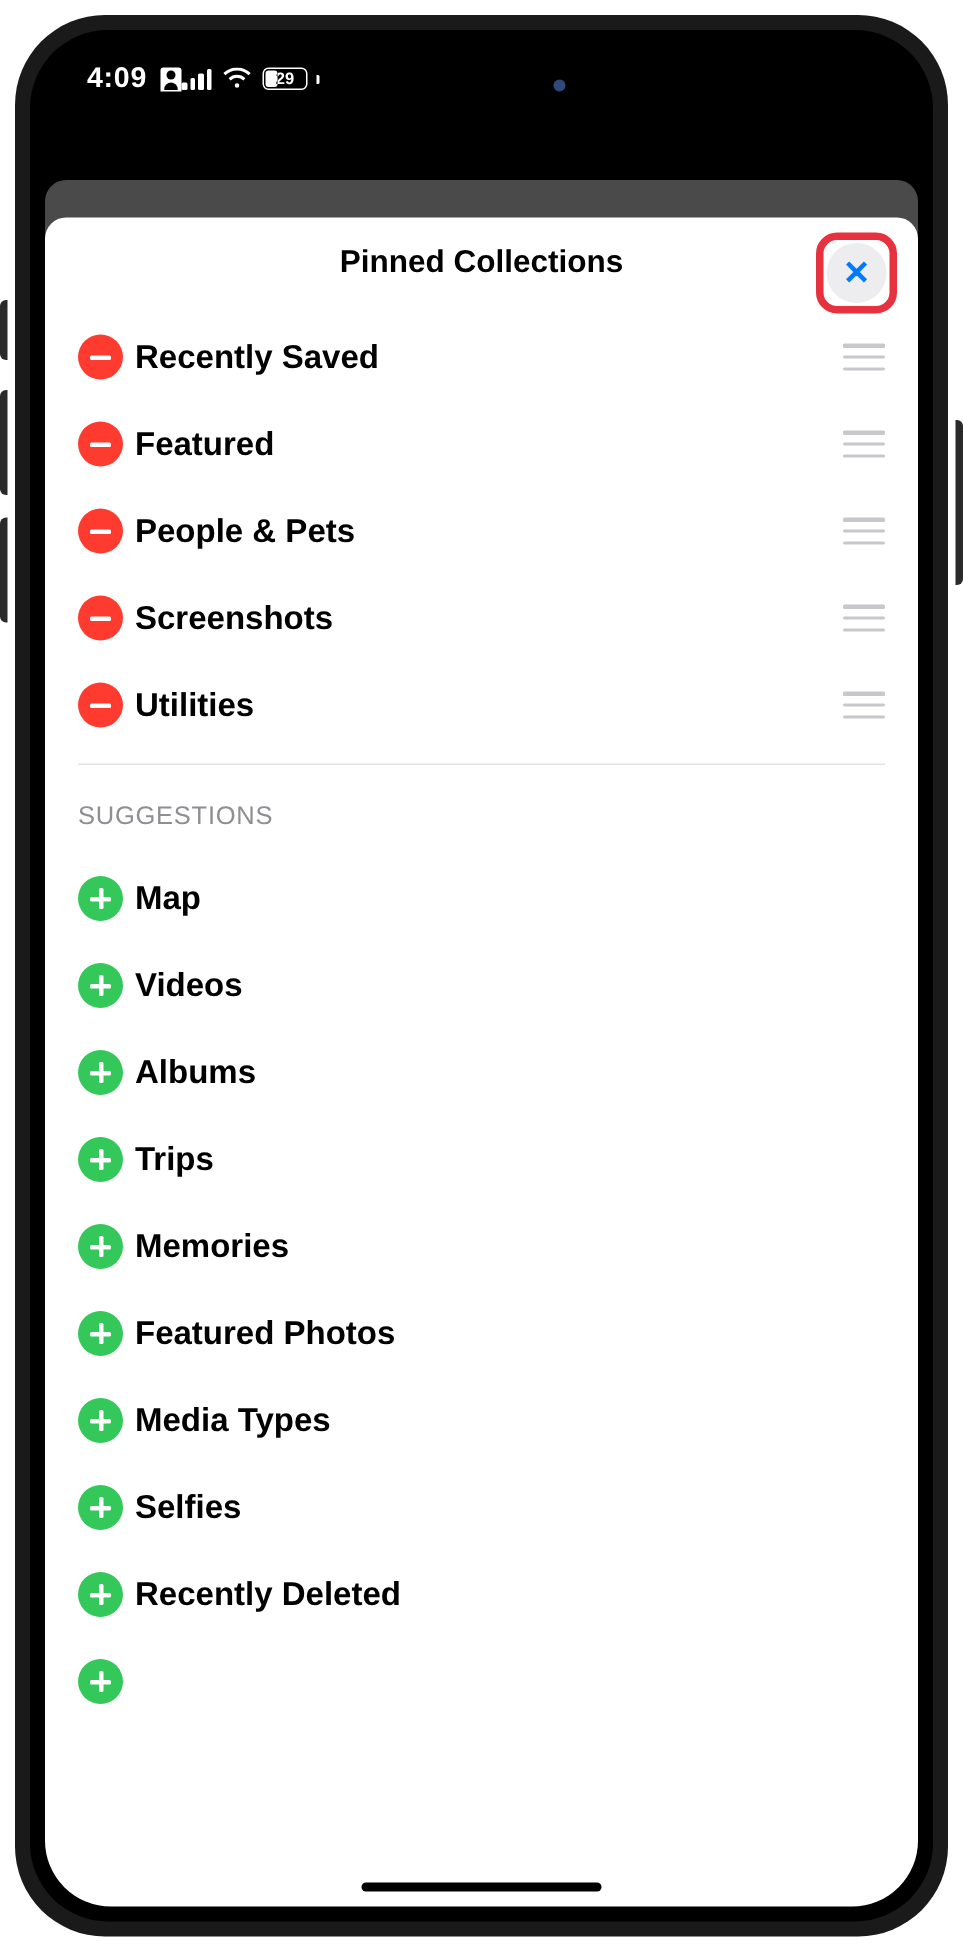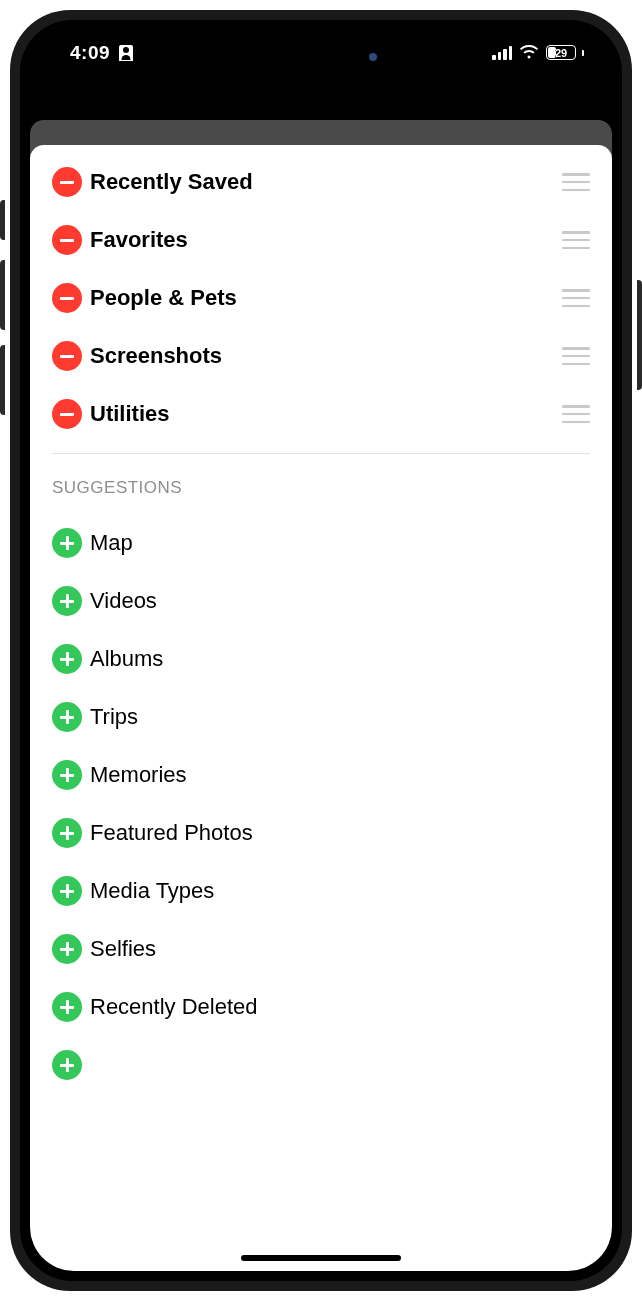--- a/index.html
+++ b/index.html
@@ -1,21 +1,21 @@
 <!DOCTYPE html>
 <html><head>
   <meta charset="utf-8">
   <style>
     * { margin: 0; padding: 0; box-sizing: border-box; font-family: -apple-system, BlinkMacSystemFont, "SF Pro Text", "Helvetica Neue", sans-serif; }
     body { background: #fff; width: 642px; height: 1301px; position: relative; overflow: hidden; }
     .phone-frame { position: absolute; top: 10px; left: 10px; right: 10px; bottom: 10px; background: #1a1a1a; border-radius: 60px; padding: 10px; }
     .phone-inner { background: #000; border-radius: 52px; height: 100%; position: relative; overflow: hidden; }
     .dynamic-island { position: absolute; top: 18px; left: 50%; transform: translateX(-50%); width: 140px; height: 38px; background: #000; border-radius: 22px; z-index: 100; display:flex; align-items:center; justify-content:flex-end; padding-right:14px; }
     .island-dot { width:8px; height:8px; border-radius:50%; background:#2d4a7a; }
-    .status-bar { position: absolute; top: 0; left: 12px; right: 0; height: 65px; display: flex; justify-content: space-between; align-items: center; padding: 0 38px; color: #fff; z-index: 50; }
+    .status-bar { position: absolute; top: 0; left: 0; right: 0; height: 65px; display: flex; align-items: center; padding: 0 38px; color: #fff; z-index: 50; }
     .status-left { display: flex; align-items: center; gap: 6px; font-size: 19px; font-weight: 600; letter-spacing: 0.5px; }
     .status-right { display: flex; align-items: center; gap: 7px; }
     .signal-bars { display: flex; gap: 2px; align-items: flex-end; height: 14px; }
     .bar { width: 3.5px; background: #fff; border-radius: 1px; }
     .bar:nth-child(1){height:5px;} .bar:nth-child(2){height:8px;} .bar:nth-child(3){height:11px;} .bar:nth-child(4){height:14px;}
     .wifi { width:20px; height:15px; position:relative; }
     .wifi svg { width:100%; height:100%; }
     .battery { display:flex; align-items:center; gap:6px; }
     .battery-body { width:30px; height:15px; border:1.5px solid #fff; border-radius:4px; position:relative; display:flex; align-items:center; justify-content:center; font-size:10px; font-weight:700; color:#000; overflow:hidden; }
     .battery-fill { position:absolute; left:1px; top:1px; bottom:1px; width:30%; background:#fff; border-radius:2px; }
@@ -39,21 +39,21 @@
     .minus-bar { width:14px; height:3px; background:#fff; border-radius:1px; }
     .plus-h { width:14px; height:3px; background:#fff; border-radius:1px; position:absolute; }
     .plus-v { width:3px; height:14px; background:#fff; border-radius:1px; position:absolute; }
     .action-btn.add { position:relative; }
     .row-label { font-size:22px; font-weight:700; color:#000; margin-left:8px; flex:1; }
     .drag { width:28px; height:18px; display:flex; flex-direction:column; justify-content:space-between; }
     .drag-line { height:2.5px; background:#c7c7cc; border-radius:1px; }
 
     .section-divider { height:1px; background:#e3e3e6; margin:10px 22px 0 22px; }
     .section-header { font-size:17px; font-weight:500; color:#8e8e93; letter-spacing:0.5px; padding:24px 22px 8px; }
-    .suggestions .row-label { font-weight:400; }
+    .suggestions .row-label { font-weight:700; }
 
     .home-indicator { position:absolute; bottom:10px; left:50%; transform:translateX(-50%); width:160px; height:6px; background:#000; border-radius:4px; z-index:200; }
 
     .side-btn-left1 { position:absolute; left:0; top:200px; width:5px; height:40px; background:#2a2a2a; border-radius:4px 0 0 4px; }
     .side-btn-left2 { position:absolute; left:0; top:260px; width:5px; height:70px; background:#2a2a2a; border-radius:4px 0 0 4px; }
     .side-btn-left3 { position:absolute; left:0; top:345px; width:5px; height:70px; background:#2a2a2a; border-radius:4px 0 0 4px; }
     .side-btn-right { position:absolute; right:0; top:280px; width:5px; height:110px; background:#2a2a2a; border-radius:0 4px 4px 0; }
 
     .contact-icon { display:inline-block; width:14px; height:16px; background:#fff; border-radius:2px 2px 0 0; position:relative; margin-left:3px; vertical-align:middle; }
     .contact-icon::before { content:''; position:absolute; top:2px; left:50%; transform:translateX(-50%); width:6px; height:6px; border-radius:50%; background:#000; }
@@ -97,38 +97,46 @@
             <span class="battery-text">29</span>
           </div>
           <div class="battery-tip"></div>
         </div>
       </div>
     </div>
 
     <div class="bg-sheet"></div>
 
     <div class="sheet">
+      <div class="sheet-header">
+        <div class="sheet-title">Pinned Collections</div>
+        <div class="close-highlight">
+          <div class="close-btn">
+            <span class="close-x">✕</span>
+          </div>
+        </div>
+      </div>
 
       <div class="list">
         <div class="row">
           <div class="action-btn remove">
               <div class="minus-bar"></div>
             </div>
           <div class="row-label">Recently Saved</div>
           <div class="drag">
               <div class="drag-line"></div>
               <div class="drag-line"></div>
               <div class="drag-line"></div>
             </div>
         </div>
         <div class="row">
           <div class="action-btn remove">
               <div class="minus-bar"></div>
             </div>
-          <div class="row-label">Favorites</div>
+          <div class="row-label">Featured</div>
           <div class="drag">
               <div class="drag-line"></div>
               <div class="drag-line"></div>
               <div class="drag-line"></div>
             </div>
         </div>
         <div class="row">
           <div class="action-btn remove">
               <div class="minus-bar"></div>
             </div>

